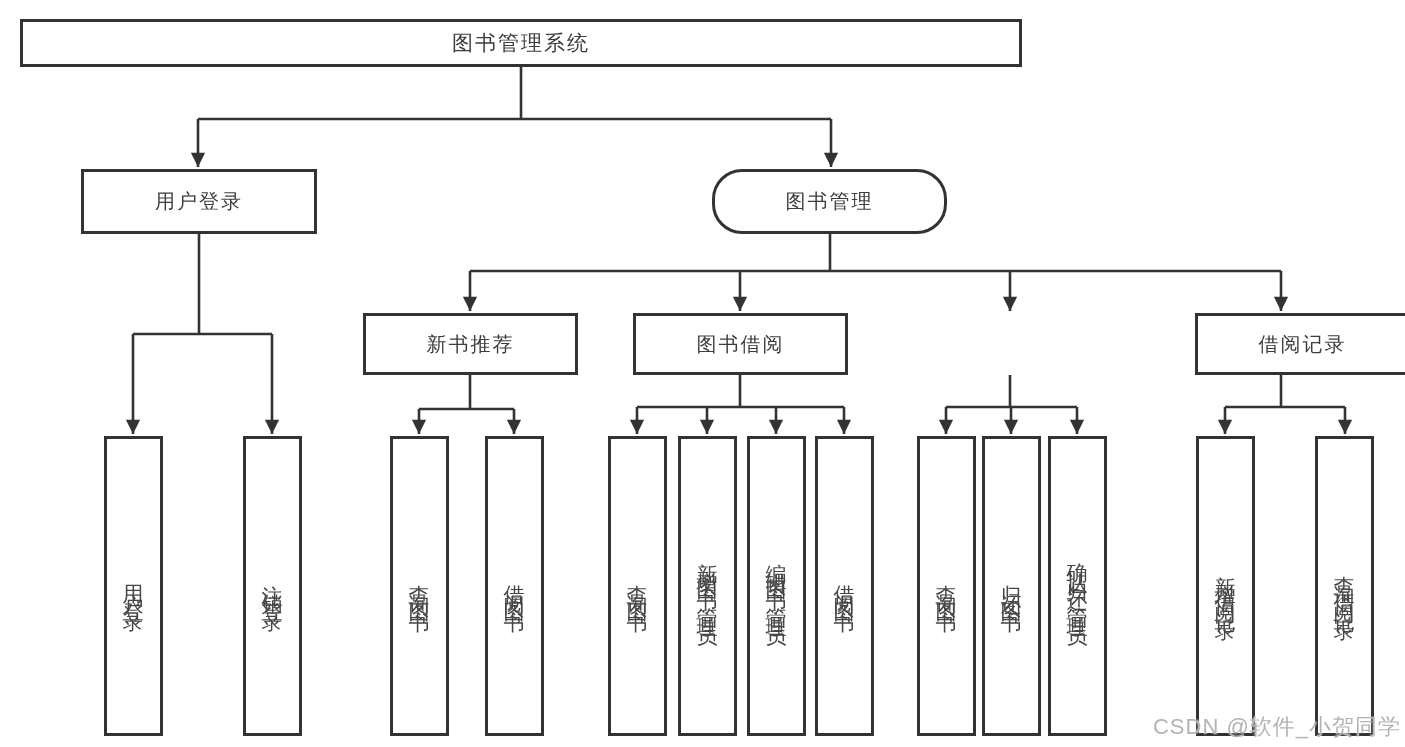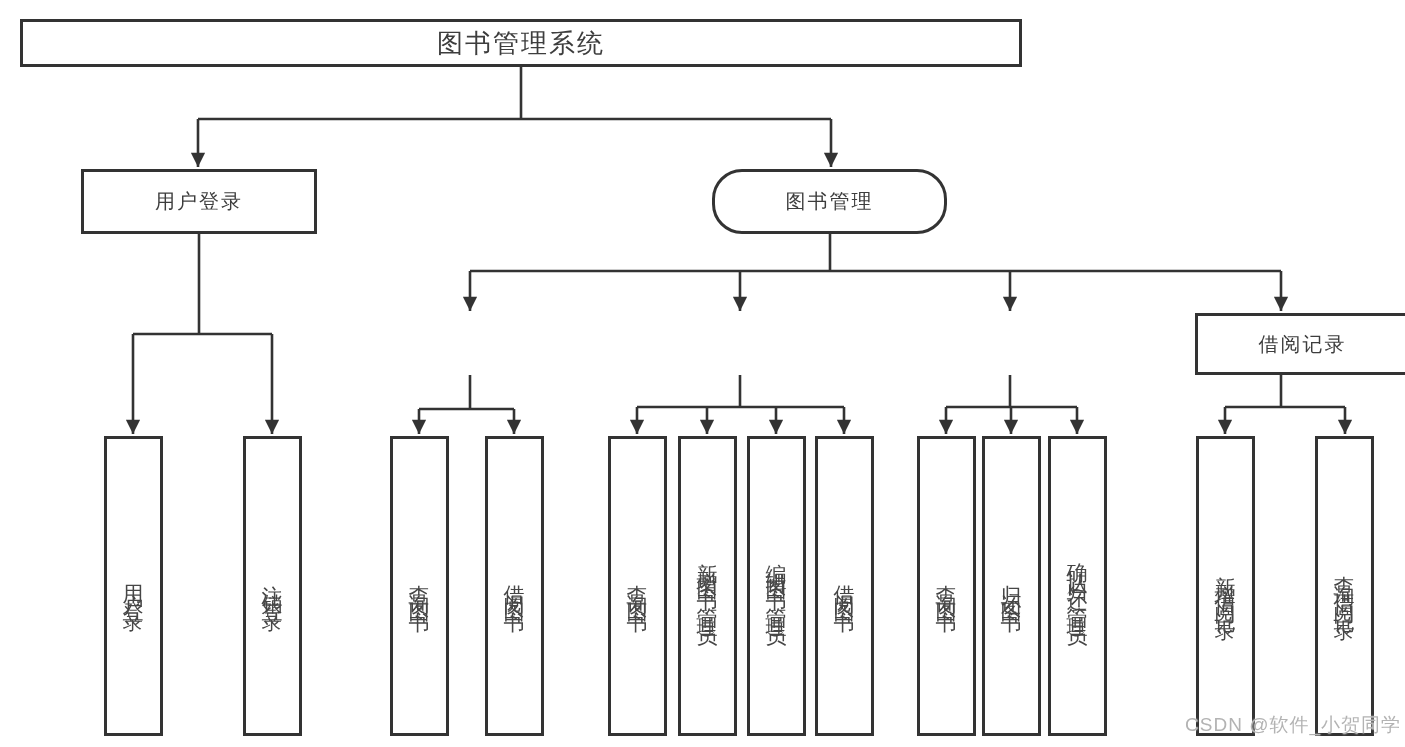--- a/index.html
+++ b/index.html
@@ -21,36 +21,36 @@
     position: absolute;
     box-sizing: border-box;
     border: 3px solid #333333;
     background: #ffffff;
     display: flex;
     align-items: center;
     justify-content: center;
     color: #3d3d3d;
   }
   .h-label { font-size: 20px; letter-spacing: 2px; white-space: nowrap; }
-  .root-label { font-size: 26px; letter-spacing: 2px; }
+  .root-label { font-size: 21px; letter-spacing: 2px; }
   .v {
     writing-mode: vertical-rl;
     text-orientation: mixed;
   }
   .v-label {
     font-size: 21px;
     letter-spacing: 9px;
     line-height: 1;
     color: #464646;
   }
   .watermark {
     position: absolute;
     top: 712px;
     right: 4px;
-    font-size: 19px;
+    font-size: 22px;
     color: #b3b3b3;
     letter-spacing: 1px;
     white-space: nowrap;
     z-index: 5;
     text-shadow: 0 0 2px #ffffff;
   }
 </style>
 </head>
 <body>
 
@@ -115,20 +115,26 @@
     <span class="root-label">图书管理系统</span>
   </div>
 
   <div class="box" style="left:81px; top:169px; width:236px; height:65px;">
     <span class="h-label">用户登录</span>
   </div>
   <div class="box" style="left:712px; top:169px; width:235px; height:65px;border-radius:30px;">
     <span class="h-label">图书管理</span>
   </div>
 
+  <div class="box" style="left:363px; top:313px; width:215px; height:62px;">
+    <span class="h-label">新书推荐</span>
+  </div>
+  <div class="box" style="left:633px; top:313px; width:215px; height:62px;">
+    <span class="h-label">图书借阅</span>
+  </div>
   <div class="box" style="left:1173px; top:313px; width:215px; height:62px;margin-left:22px;">
     <span class="h-label">借阅记录</span>
   </div>
 
   <div class="box v" style="left:104px; top:436px; width:59px; height:300px;">
     <span class="v-label">用户登录</span>
   </div>
   <div class="box v" style="left:243px; top:436px; width:59px; height:300px;">
     <span class="v-label">注销登录</span>
   </div>

